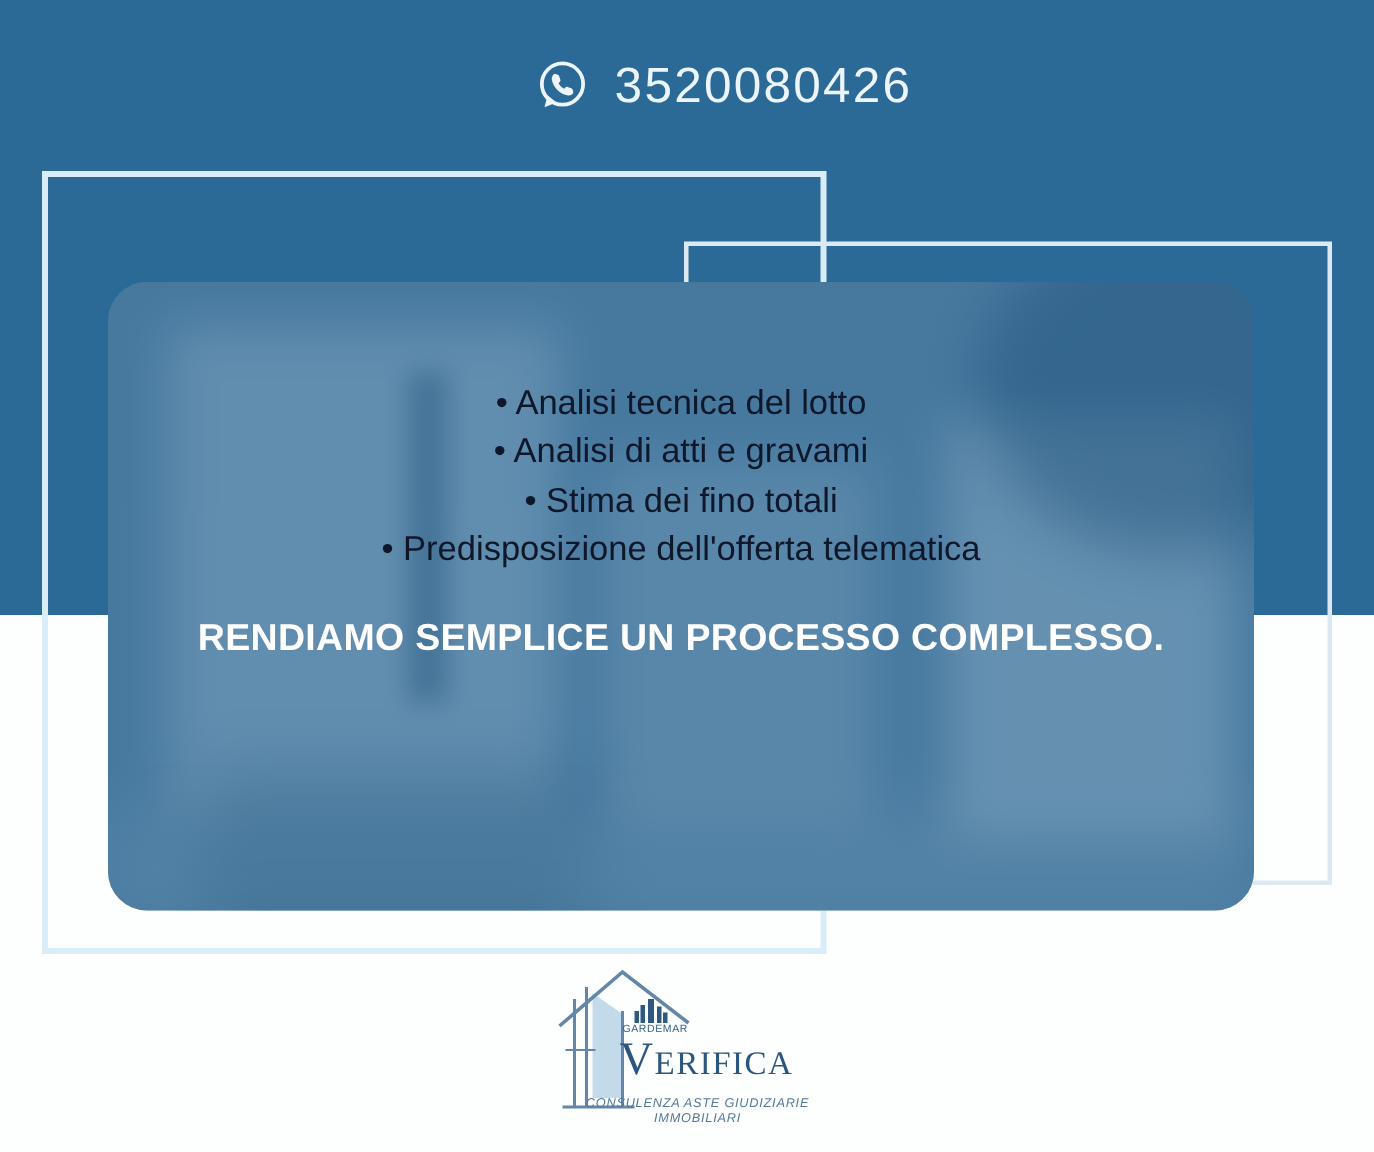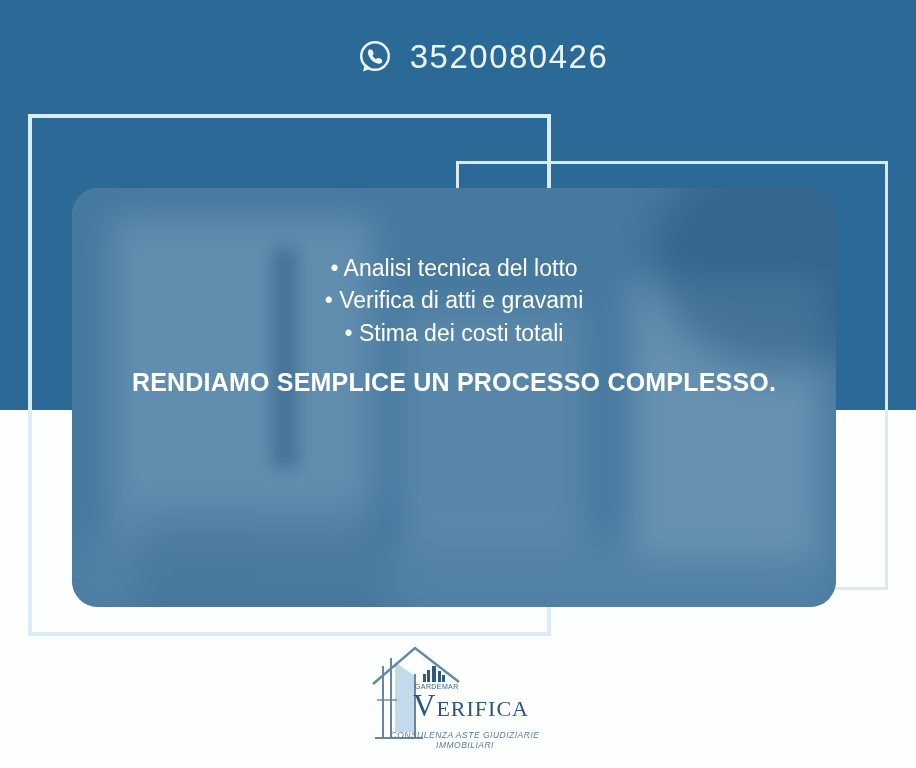--- a/index.html
+++ b/index.html
@@ -35,25 +35,25 @@
   .ph-dark-door{left:200px;top:60px;width:26px;height:220px;background:#143f60;opacity:.45;filter:blur(8px);}
   .ph-tree{left:580px;top:-40px;width:260px;height:220px;background:#123f63;opacity:.5;border-radius:50%;filter:blur(20px);}
   .ph-dark-bl{left:60px;top:330px;width:260px;height:120px;background:#1c4a6b;opacity:.38;filter:blur(22px);}
   .ph-floor{left:0;top:350px;width:764px;height:80px;background:#a9c6d4;opacity:.3;filter:blur(20px);}
   .card-overlay{position:absolute;left:0;top:0;width:100%;height:100%;background:rgba(49,106,152,.5);}
   .card-content{
     position:absolute;left:0;top:64px;width:100%;z-index:2;
     text-align:center;color:#ffffff;
   }
   .bullet-line{
-    font-size:23px;line-height:32.4px;color:#ffffff;
+    font-size:23px;line-height:32.4px;color:#0f172a;
     width:600px;margin:0 auto;
   }
   .card-headline{
-    margin-top:16px;font-size:25px;line-height:34px;font-weight:700;
+    margin-top:26px;font-size:25px;line-height:34px;font-weight:700;
     letter-spacing:.2px;color:#ffffff;
   }
   
   .logo{position:absolute;left:363px;top:640px;width:200px;height:112px;z-index:3;}
   .house-svg{position:absolute;left:6px;top:0;width:92px;height:104px;}
   .emblem{position:absolute;left:52px;top:26px;width:60px;text-align:left;}
   .emblem svg{display:block;margin-left:6px;}
   .emblem-text{
     font-size:7px;letter-spacing:.4px;color:#3c618a;margin-top:1px;
     font-family:"Liberation Sans", sans-serif;
@@ -92,22 +92,23 @@
     <div class="ph ph-light-c"></div>
     <div class="ph ph-light-b"></div>
     <div class="ph ph-dark-door"></div>
     <div class="ph ph-tree"></div>
     <div class="ph ph-dark-bl"></div>
     <div class="ph ph-floor"></div>
     <div class="card-overlay"></div>
 
     <div class="card-content">
       <div class="bullet-line">• Analisi tecnica del lotto</div>
-      <div class="bullet-line">• Verifica di atti e gravami</div>
-      <div class="bullet-line">• Stima dei costi totali</div>
+      <div class="bullet-line">• Analisi di atti e gravami</div>
+      <div class="bullet-line">• Stima dei fino totali</div>
+      <div class="bullet-line">• Predisposizione dell'offerta telematica</div>
       <div class="card-headline">RENDIAMO SEMPLICE UN PROCESSO COMPLESSO.</div>
     </div>
   </div>
 
   <div class="logo">
     <svg class="house-svg" viewBox="0 0 92 104">
       <polygon points="26,22 46,36 46,92 26,92" fill="#b9d4e6" opacity="0.85"></polygon>
       <path d="M4 44 L46 8 L90 42" fill="none" stroke="#6487a8" stroke-width="2.4"></path>
       <line x1="14" y1="26" x2="14" y2="98" stroke="#6487a8" stroke-width="2"></line>
       <line x1="22" y1="18" x2="22" y2="98" stroke="#6487a8" stroke-width="2"></line>

